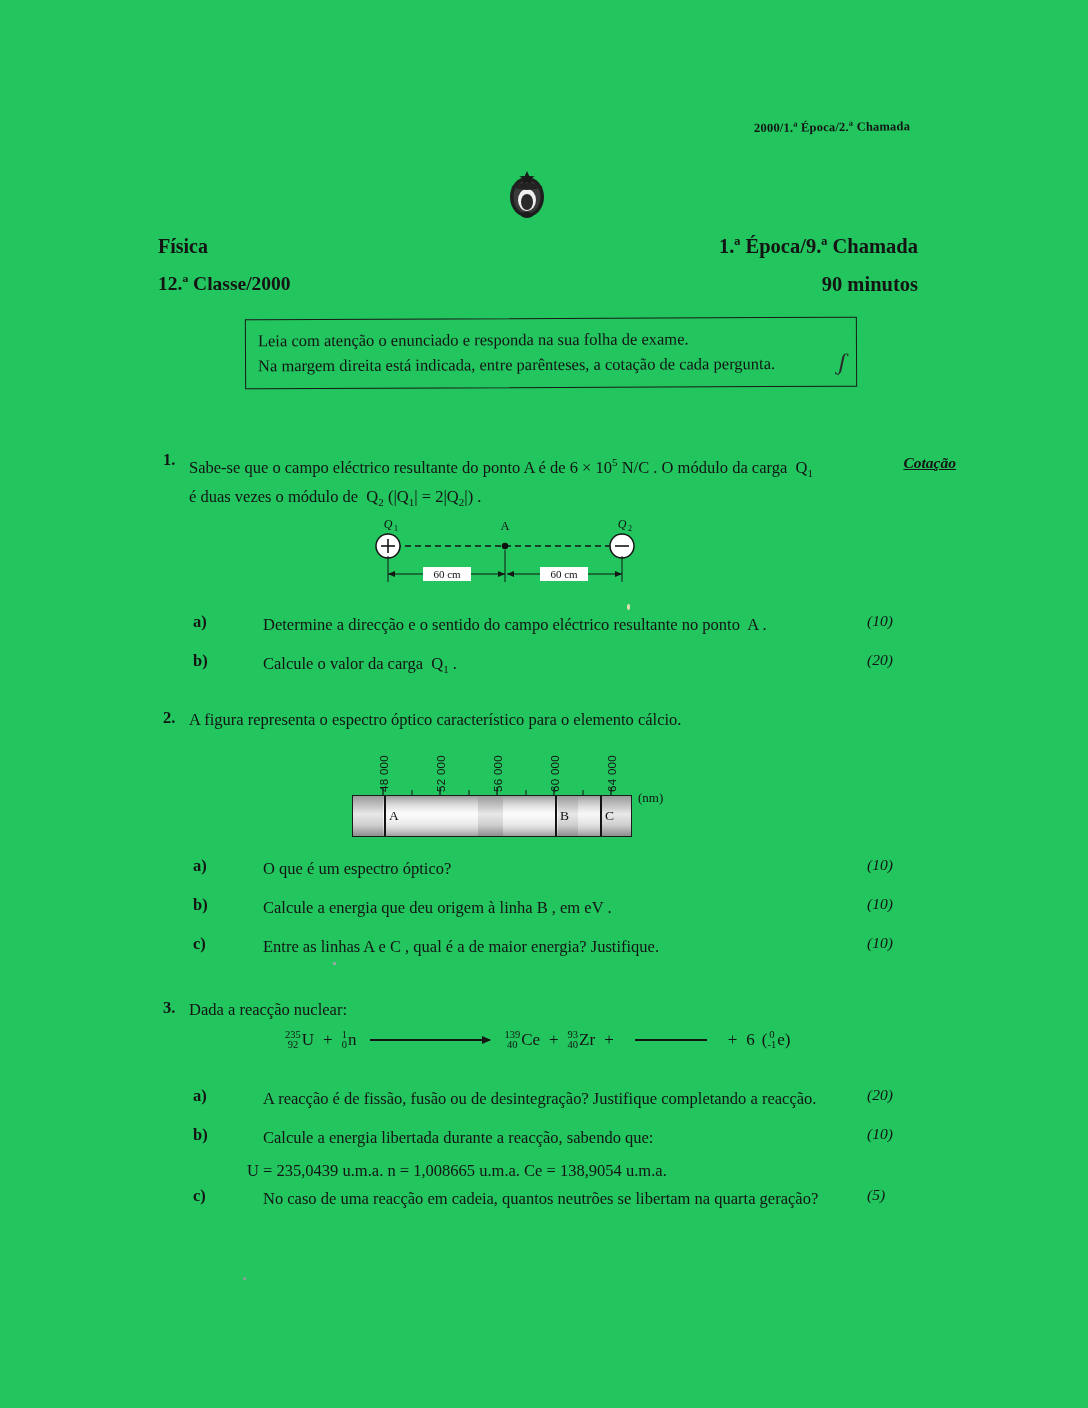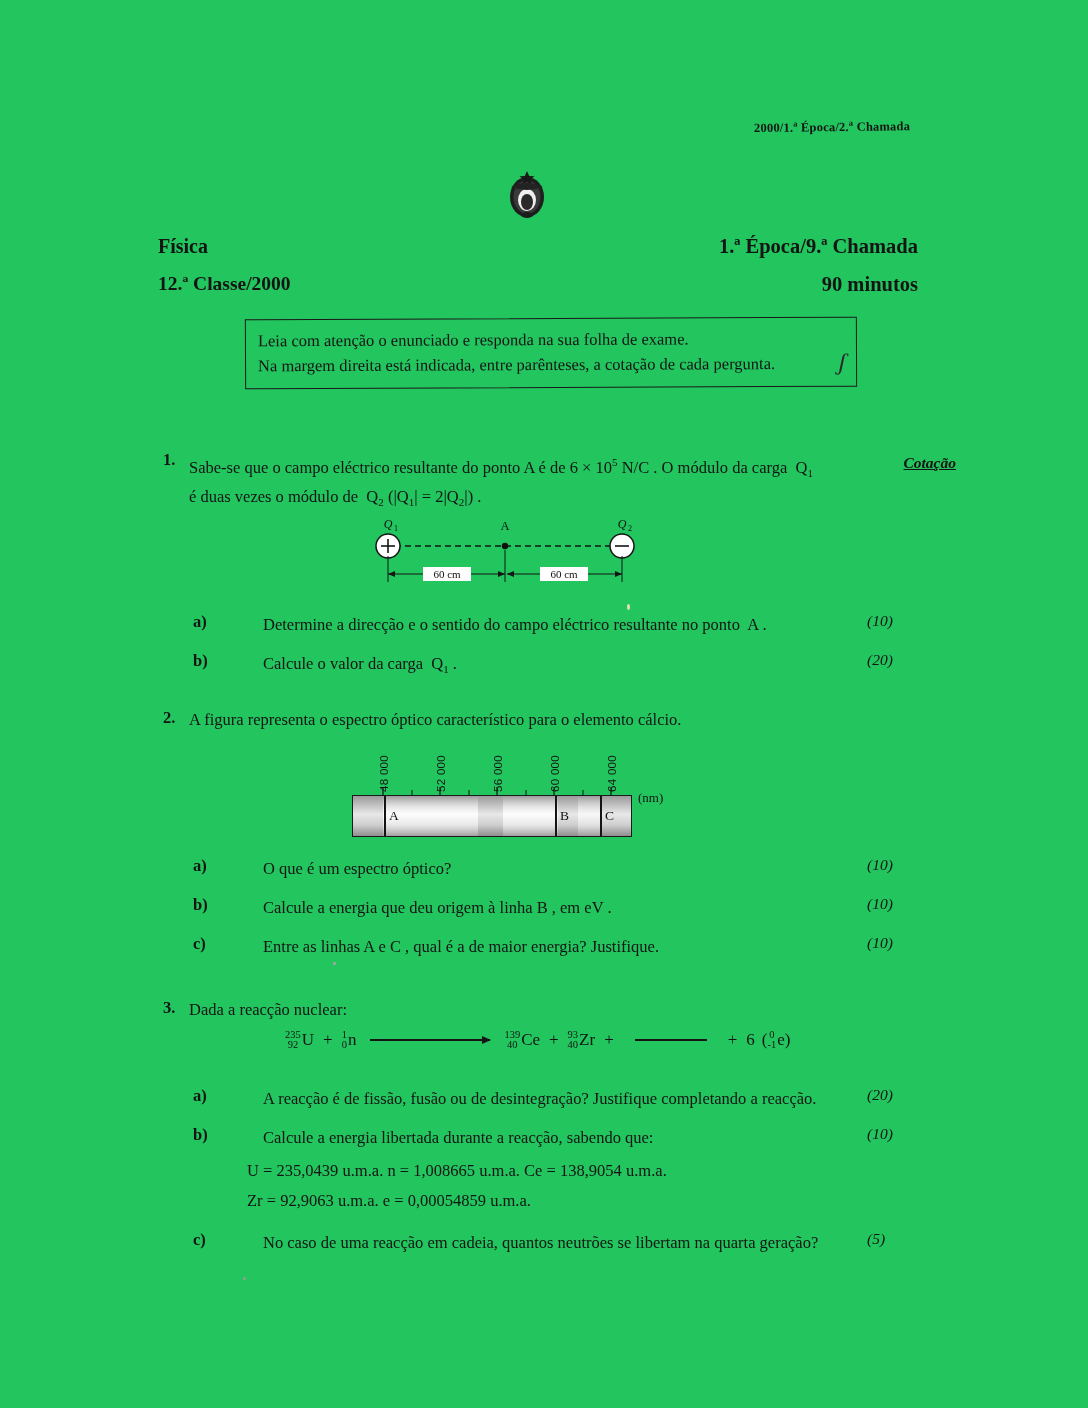--- a/index.html
+++ b/index.html
@@ -532,21 +532,20 @@
         <div class="item-letter">a)</div>
         <div class="item-text">A reacção é de fissão, fusão ou de desintegração? Justifique completando a reacção.</div>
         <div class="item-score">(20)</div>
       </div>
       <div class="item" style="margin-bottom:6px;">
         <div class="item-letter">b)</div>
         <div class="item-text">Calcule a energia libertada durante a reacção, sabendo que:</div>
         <div class="item-score">(10)</div>
       </div>
       <div class="data-line">U = 235,0439 u.m.a.        n = 1,008665 u.m.a.          Ce = 138,9054 u.m.a.</div>
-      <div class="data-line" style="margin-bottom:14px;">Zr = 92,9063 u.m.a.        e = 0,00054859 u.m.a.</div>
       <div class="item">
         <div class="item-letter">c)</div>
         <div class="item-text">No caso de uma reacção em cadeia, quantos neutrões se libertam na quarta geração?</div>
         <div class="item-score">(5)</div>
       </div>
     </div>
   </div>
 
   <div class="speck" style="left:243px;top:1277px;width:3px;height:3px;background:#9a9a9a;"></div>
   <div class="speck" style="left:333px;top:962px;width:2.5px;height:2.5px;background:#a5a5a5;"></div>

